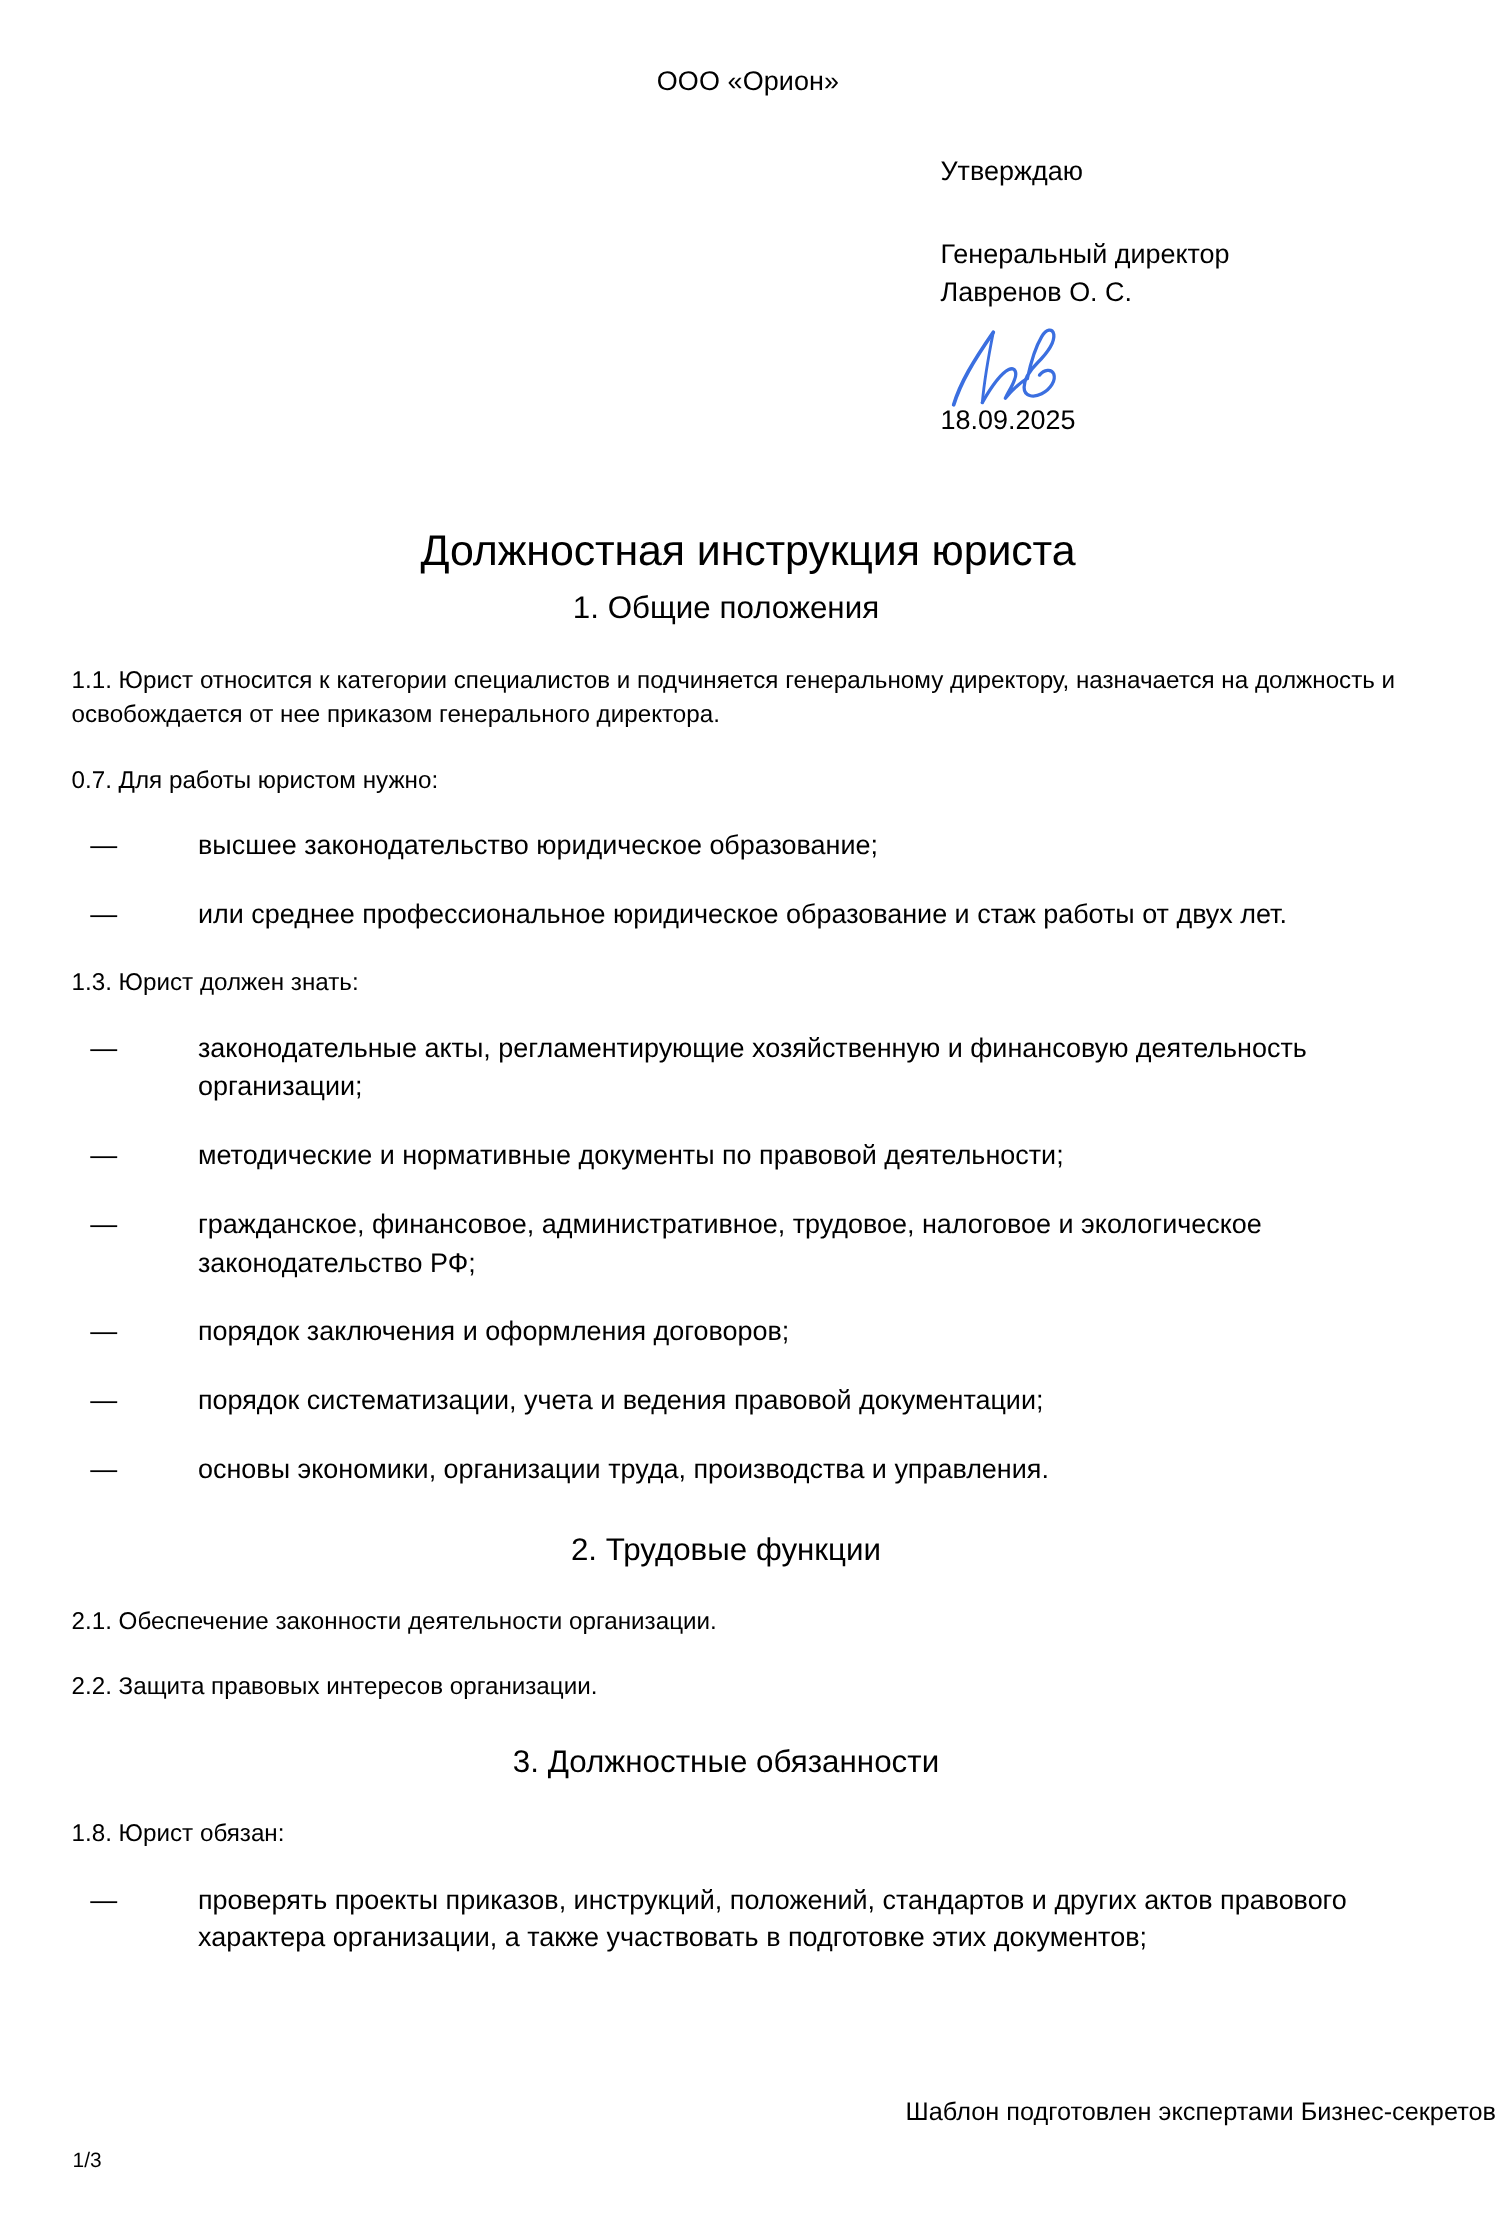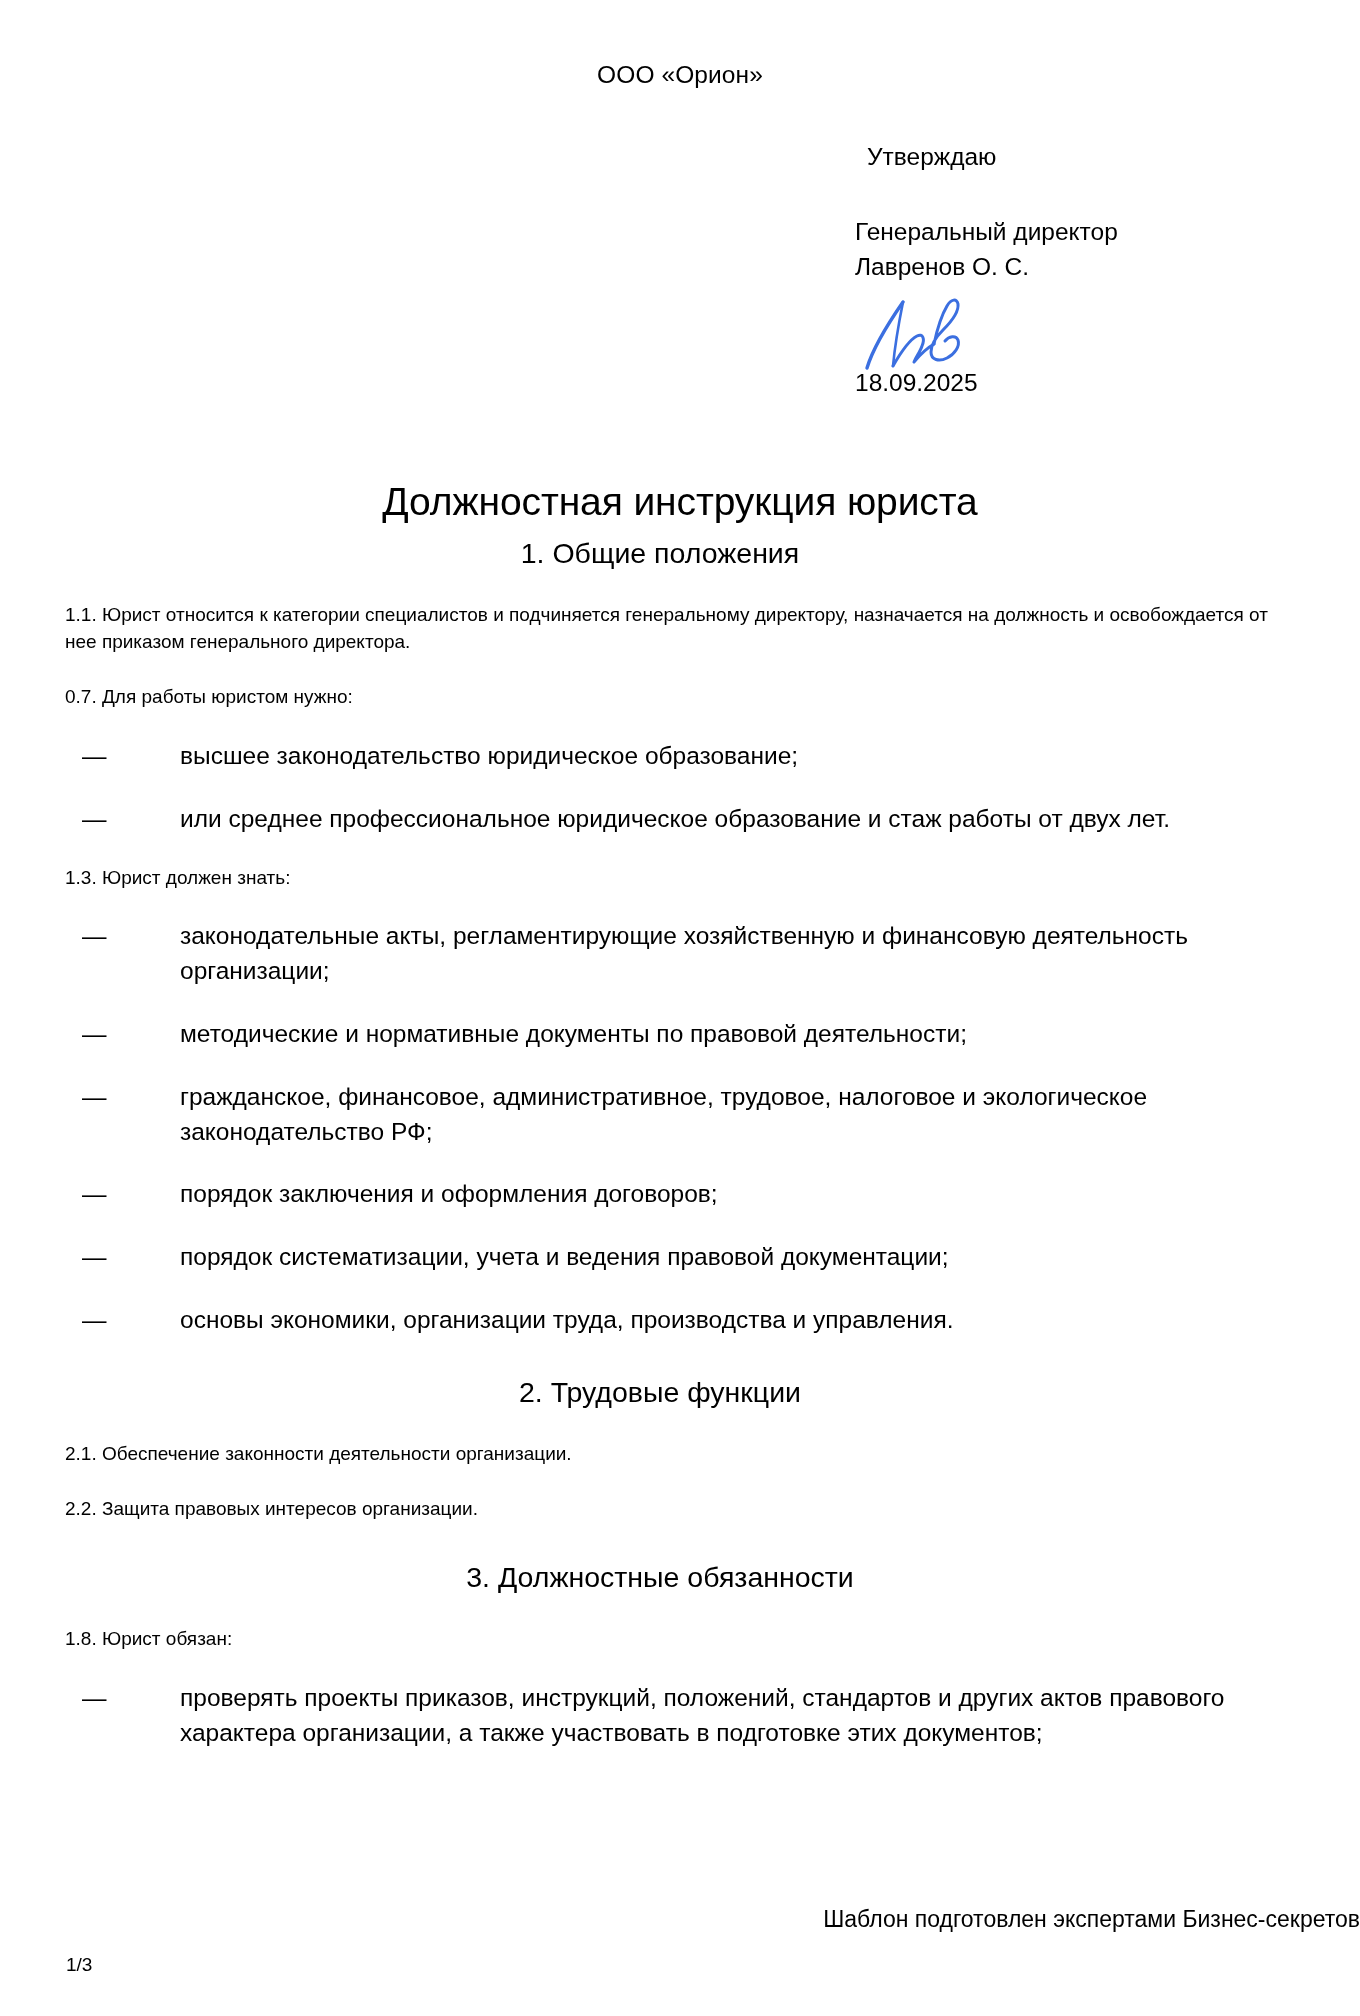--- a/index.html
+++ b/index.html
@@ -35,21 +35,21 @@
   }
   .approve-block {
     position: absolute;
     top: 140px;
     left: 855px;
     width: 460px;
     font-size: 24.5px;
     line-height: 1.42;
   }
   .approve-word {
-    margin: 0 0 40px 12px;
+    margin: 0 0 40px 0;
   }
   .approve-role {
     margin: 0;
   }
   .approve-name {
     margin: 0;
   }
   .signature-wrap {
     margin: 6px 0 0 0;
     height: 76px;
@@ -90,21 +90,21 @@
     font-size: 28.5px;
     font-weight: 400;
     line-height: 1.3;
     margin: 36px 0 30px 0;
     padding-right: 40px;
   }
   .section-heading.first {
     margin-top: 0;
   }
   p.para {
-    font-size: 19px;
+    font-size: 22px;
     line-height: 1.42;
     margin: 0 0 28px 0;
     text-align: left;
   }
   ul.bullets {
     list-style: none;
     margin: 0 0 28px 0;
     padding: 0;
   }
   ul.bullets li {

